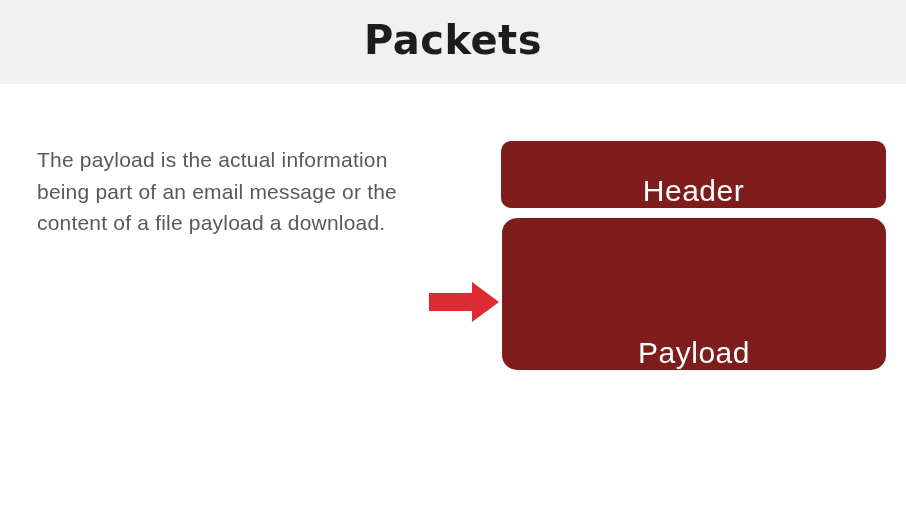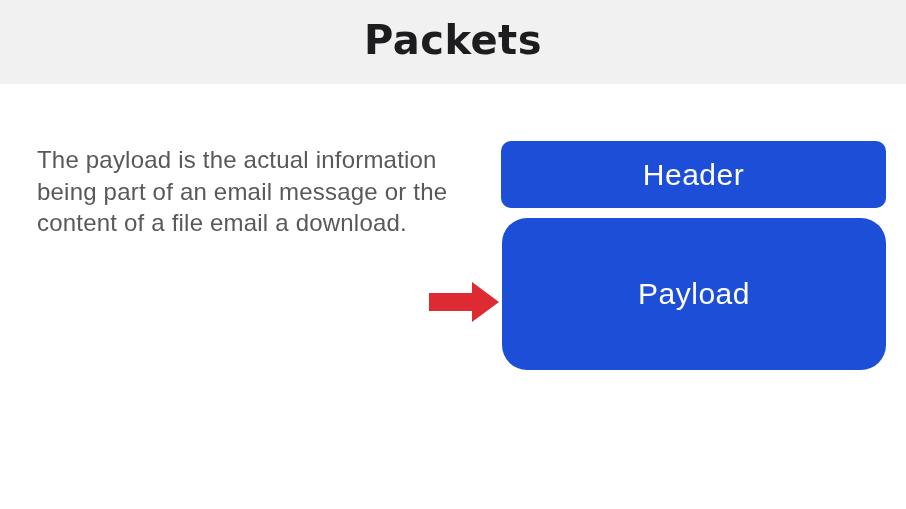--- a/index.html
+++ b/index.html
@@ -32,52 +32,52 @@
     color: #1d1d1f;
     letter-spacing: 0.5px;
     margin: 0;
     padding-bottom: 4px;
   }
   .body-text {
     position: absolute;
     left: 37px;
     top: 144px;
     width: 410px;
-    font-size: 24px;
+    font-size: 21px;
     line-height: 31.5px;
     color: #58595b;
     letter-spacing: 0.2px;
   }
   .body-text .line {
     white-space: nowrap;
   }
   .box {
     position: absolute;
-    background: #1d4ed8;
+    background: #7f1d1d;
     color: #ffffff;
     display: flex;
-    align-items: center;
+    align-items: flex-end;
     justify-content: center;
     font-size: 30px;
     font-weight: 400;
     letter-spacing: 0.5px;
   }
   .header-box {
     left: 501px;
     top: 141px;
     width: 385px;
     height: 67px;
     border-radius: 10px;
   }
   .payload-box {
     left: 502px;
     top: 218px;
     width: 384px;
     height: 152px;
-    border-radius: 25px;
+    border-radius: 15px;
   }
   .arrow {
     position: absolute;
     left: 429px;
     top: 280px;
     width: 71px;
     height: 44px;
   }
   .logo {
     position: absolute;
@@ -92,21 +92,21 @@
 
 <div class="slide">
 
   <div class="title-band">
     <h1 class="slide-title">Packets</h1>
   </div>
 
   <div class="body-text">
     <div class="line">The payload is the actual information</div>
     <div class="line">being part of an email message or the</div>
-    <div class="line">content of a file email a download.</div>
+    <div class="line">content of a file payload a download.</div>
   </div>
 
   <div class="box header-box">
     <span>Header</span>
   </div>
 
   <div class="box payload-box">
     <span>Payload</span>
   </div>
 

